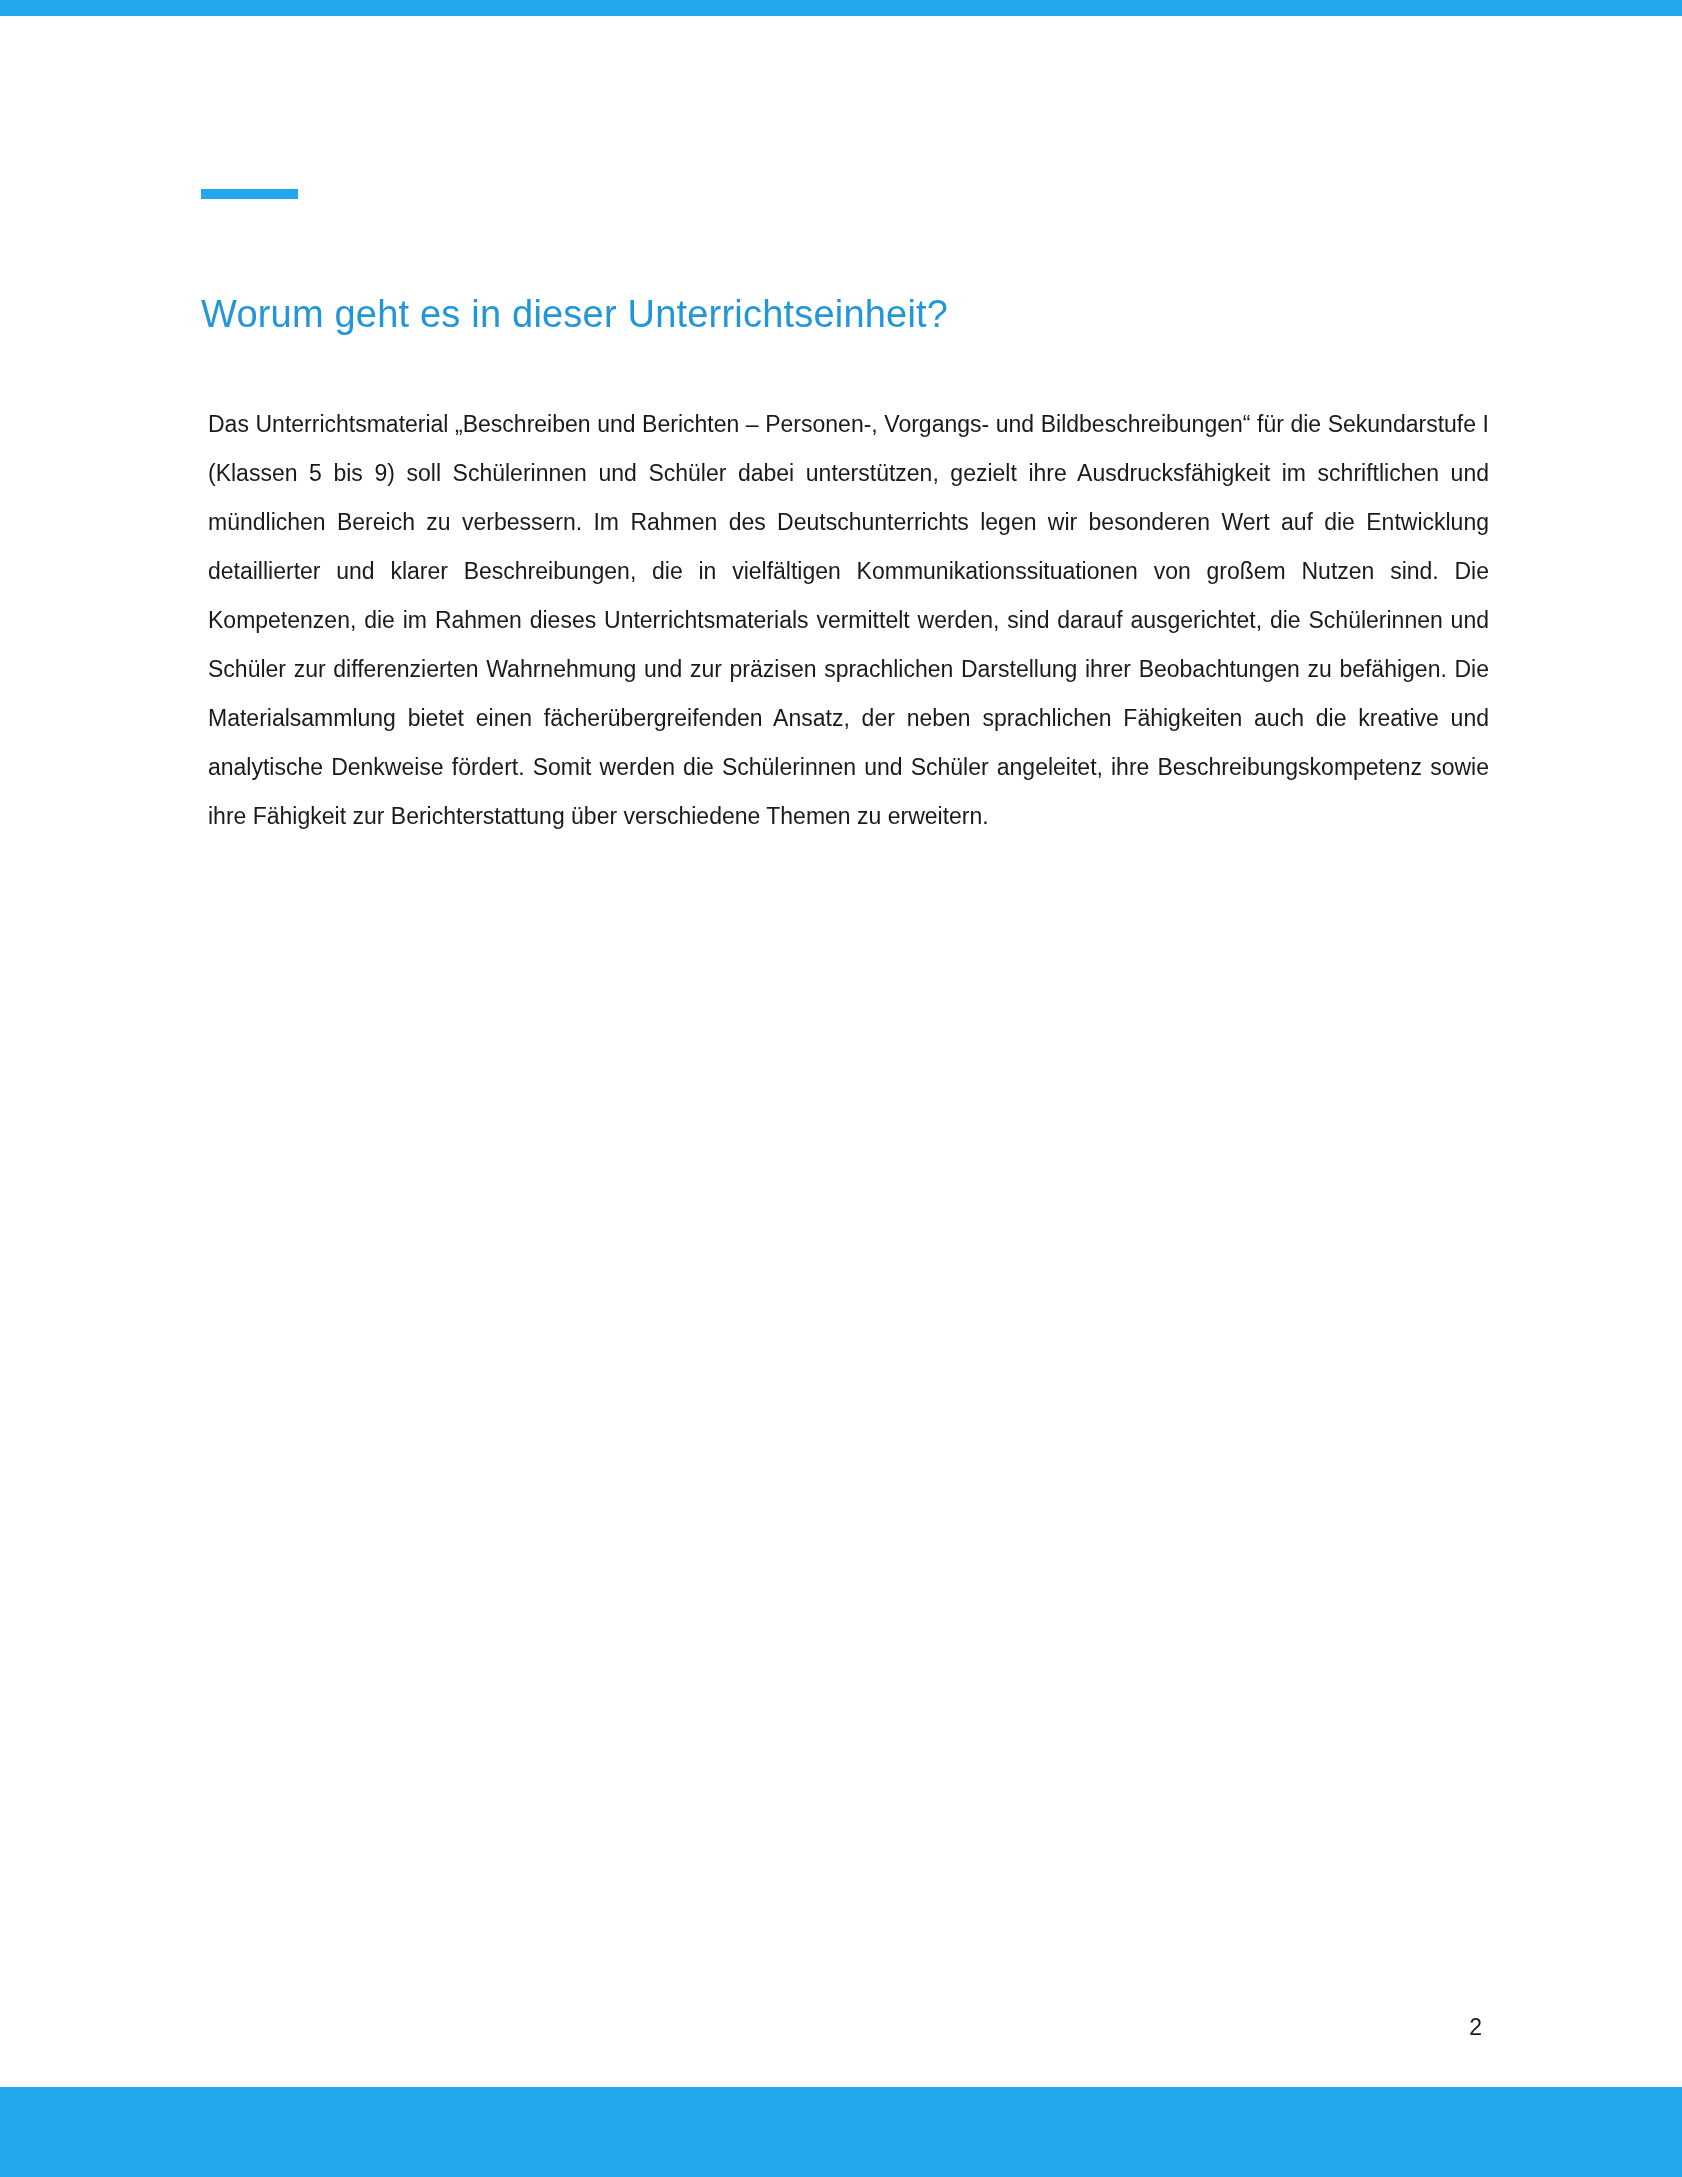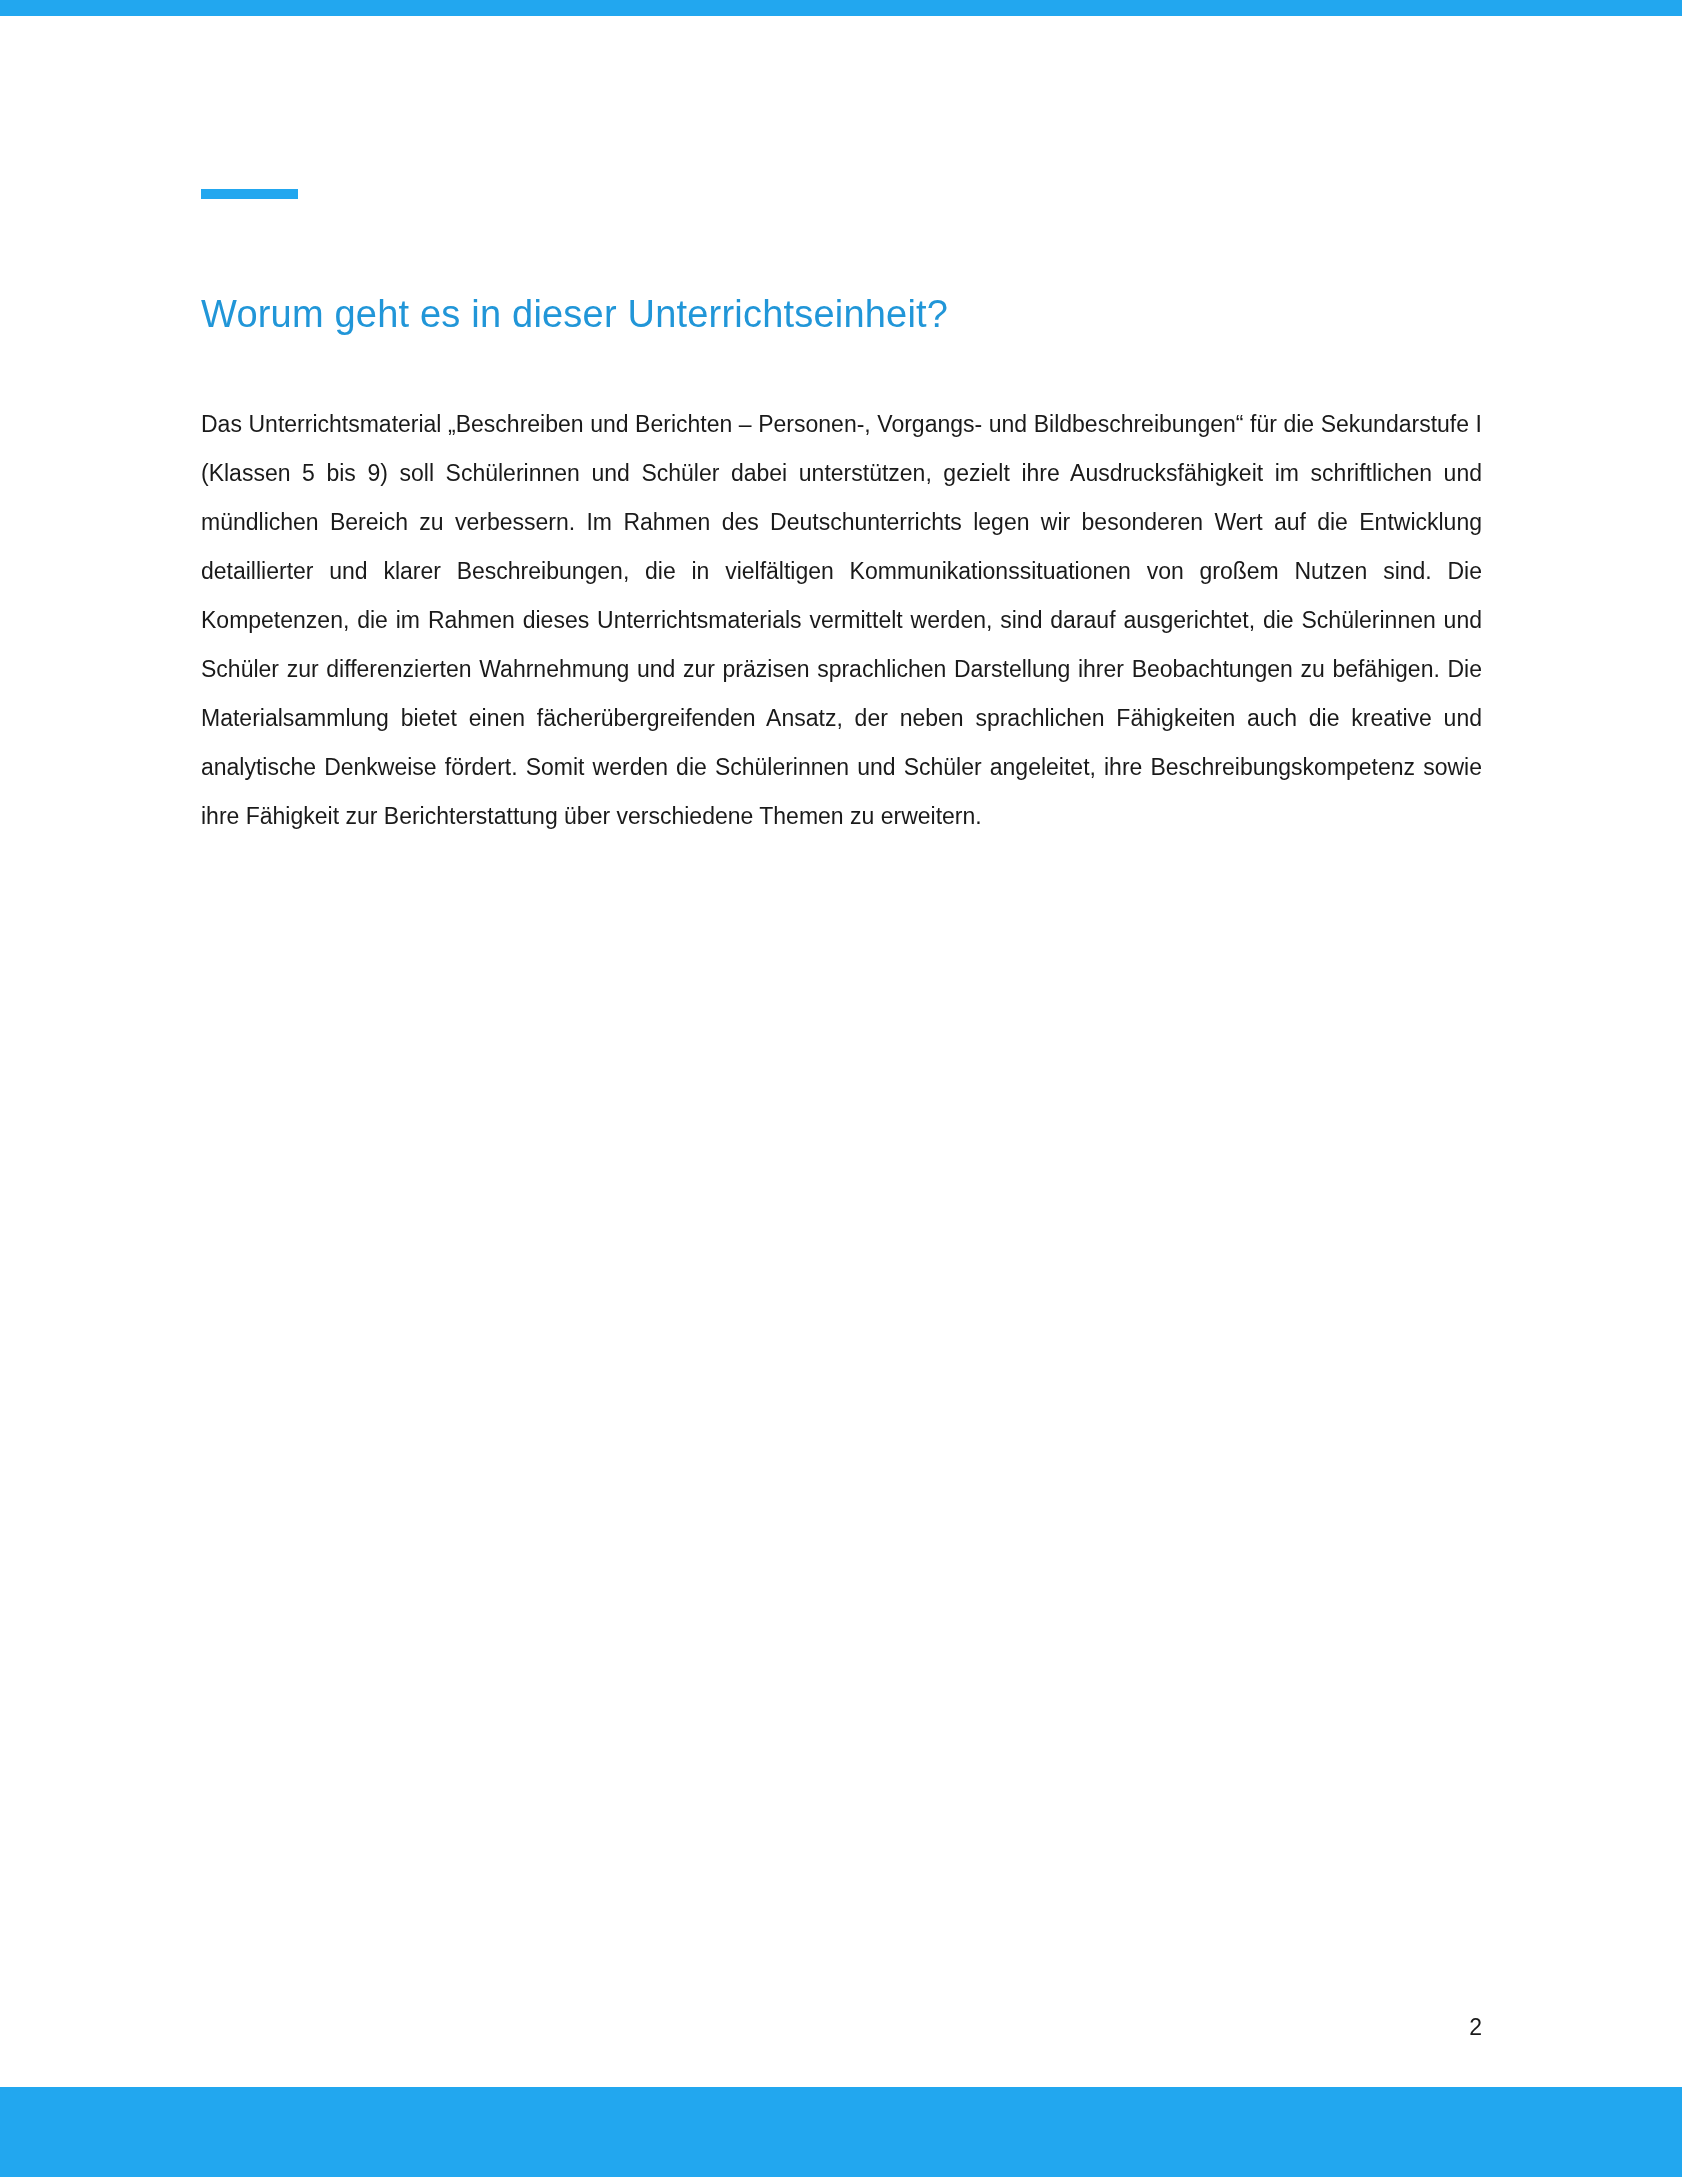--- a/index.html
+++ b/index.html
@@ -62,21 +62,21 @@
     font-family: "Liberation Sans", sans-serif;
     font-size: 38px;
     font-weight: 400;
     line-height: 47px;
     letter-spacing: 0.2px;
     white-space: nowrap;
   }
 
   .body-copy {
     position: absolute;
-    left: 201px;
+    left: 208px;
     top: 400px;
     width: 1281px;
     margin: 0;
     color: #1a1a1a;
     font-family: "Liberation Sans", sans-serif;
     font-size: 23px;
     font-weight: 400;
     line-height: 49px;
     text-align: justify;
     text-justify: inter-word;

